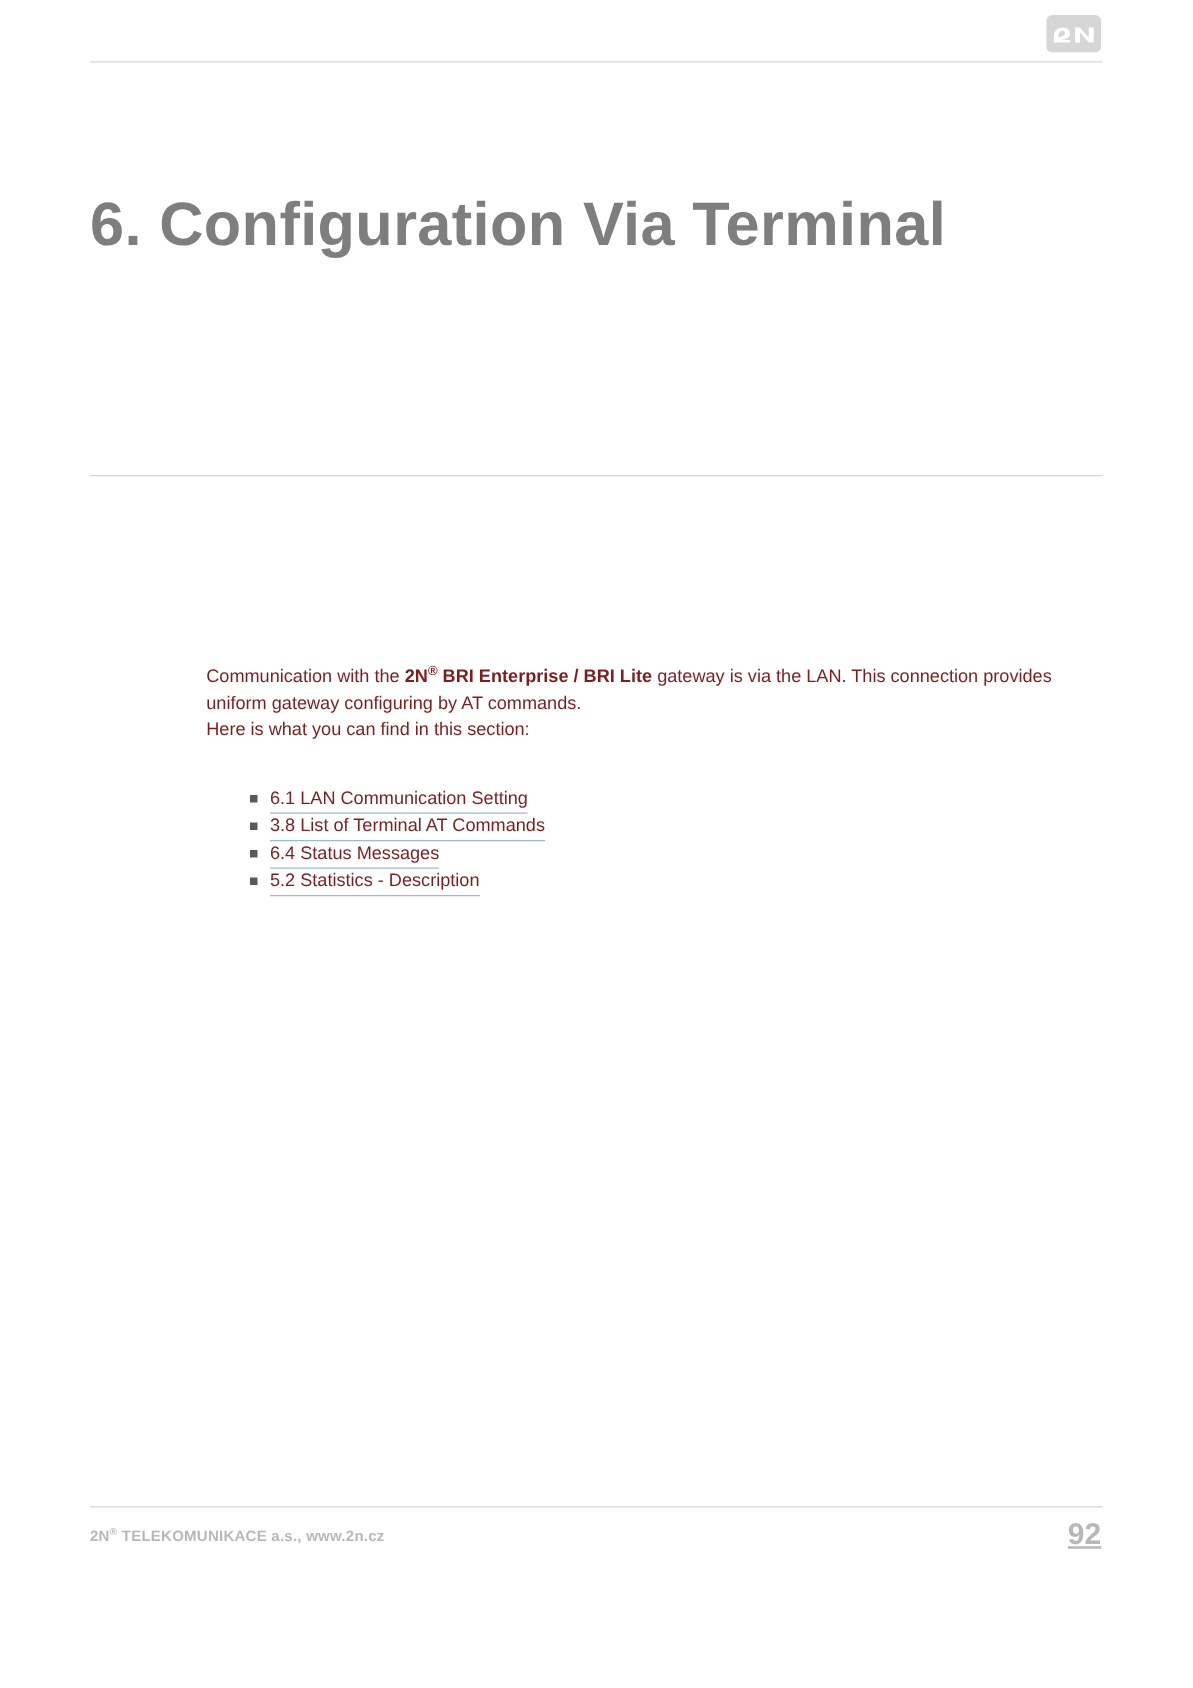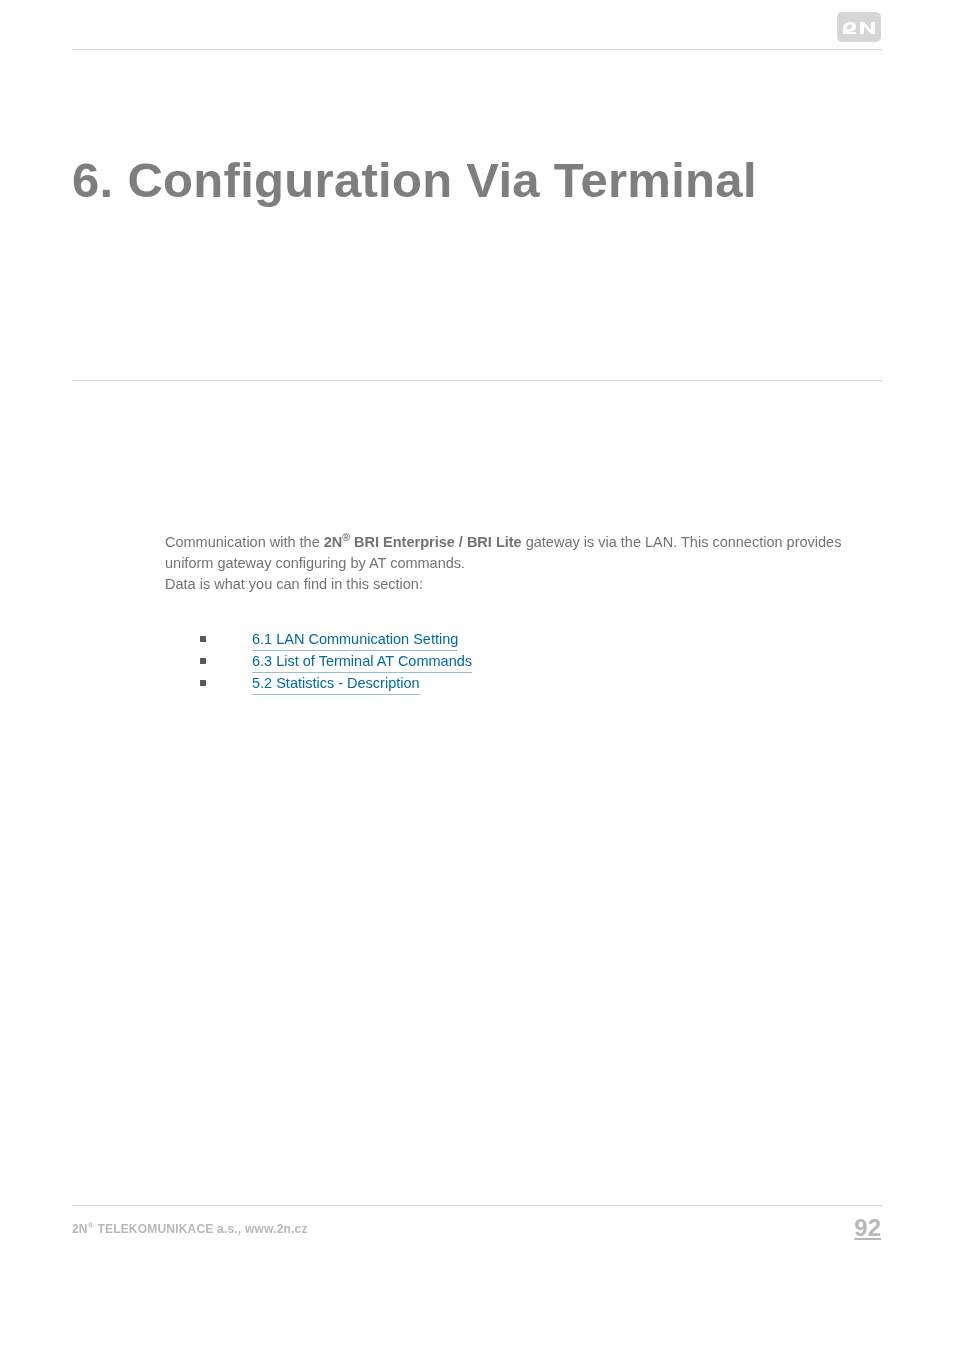--- a/index.html
+++ b/index.html
@@ -54,21 +54,21 @@
     height: 1px;
     background: #d5d5d5;
   }
   .bodytext {
     position: absolute;
     top: 530px;
     left: 165px;
     right: 72px;
     font-size: 14.5px;
     line-height: 1.45;
-    color: #737373;
+    color: #7f1d1d;
   }
   .bodytext .reg {
     font-size: 10.5px;
     vertical-align: super;
   }
   .bodytext .bold { font-weight: bold; }
   .toc {
     position: absolute;
     top: 629px;
     left: 200px;
@@ -83,25 +83,24 @@
   }
   .toc-item .bullet {
     width: 6px;
     height: 6px;
     background: #595959;
     margin-top: 7px;
     margin-right: 10px;
     flex-shrink: 0;
   }
   .toc-item a {
-    color: #0369a1;
+    color: #7f1d1d;
     text-decoration: none;
     border-bottom: 1px solid #9bbad4;
     padding-bottom: 0px;
-    margin-left: 36px;
   }
   .botrule {
     position: absolute;
     bottom: 62px;
     left: 72px;
     right: 72px;
     height: 1px;
     background: #d5d5d5;
   }
   .footer-left {
@@ -143,31 +142,35 @@
     </svg>
   </div>
 
   <h1 class="title">6. Configuration Via Terminal</h1>
 
   <div class="midrule"></div>
 
   <div class="bodytext">
     <span>Communication with the </span><span class="bold">2N</span><span class="bold reg">®</span><span class="bold"> BRI Enterprise / BRI Lite</span><span> gateway is via the LAN. This connection provides uniform gateway configuring by AT commands.</span>
     <br>
-    <span>Data is what you can find in this section:</span>
+    <span>Here is what you can find in this section:</span>
   </div>
 
   <div class="toc">
     <div class="toc-item">
       <span class="bullet"></span>
       <a href="#">6.1 LAN Communication Setting</a>
     </div>
     <div class="toc-item">
       <span class="bullet"></span>
-      <a href="#">6.3 List of Terminal AT Commands</a>
+      <a href="#">3.8 List of Terminal AT Commands</a>
+    </div>
+    <div class="toc-item">
+      <span class="bullet"></span>
+      <a href="#">6.4 Status Messages</a>
     </div>
     <div class="toc-item">
       <span class="bullet"></span>
       <a href="#">5.2 Statistics - Description</a>
     </div>
   </div>
 
   <div class="botrule"></div>
   <div class="footer-left">
     <span>2N</span><span class="freg">®</span><span> TELEKOMUNIKACE a.s., www.2n.cz</span>

